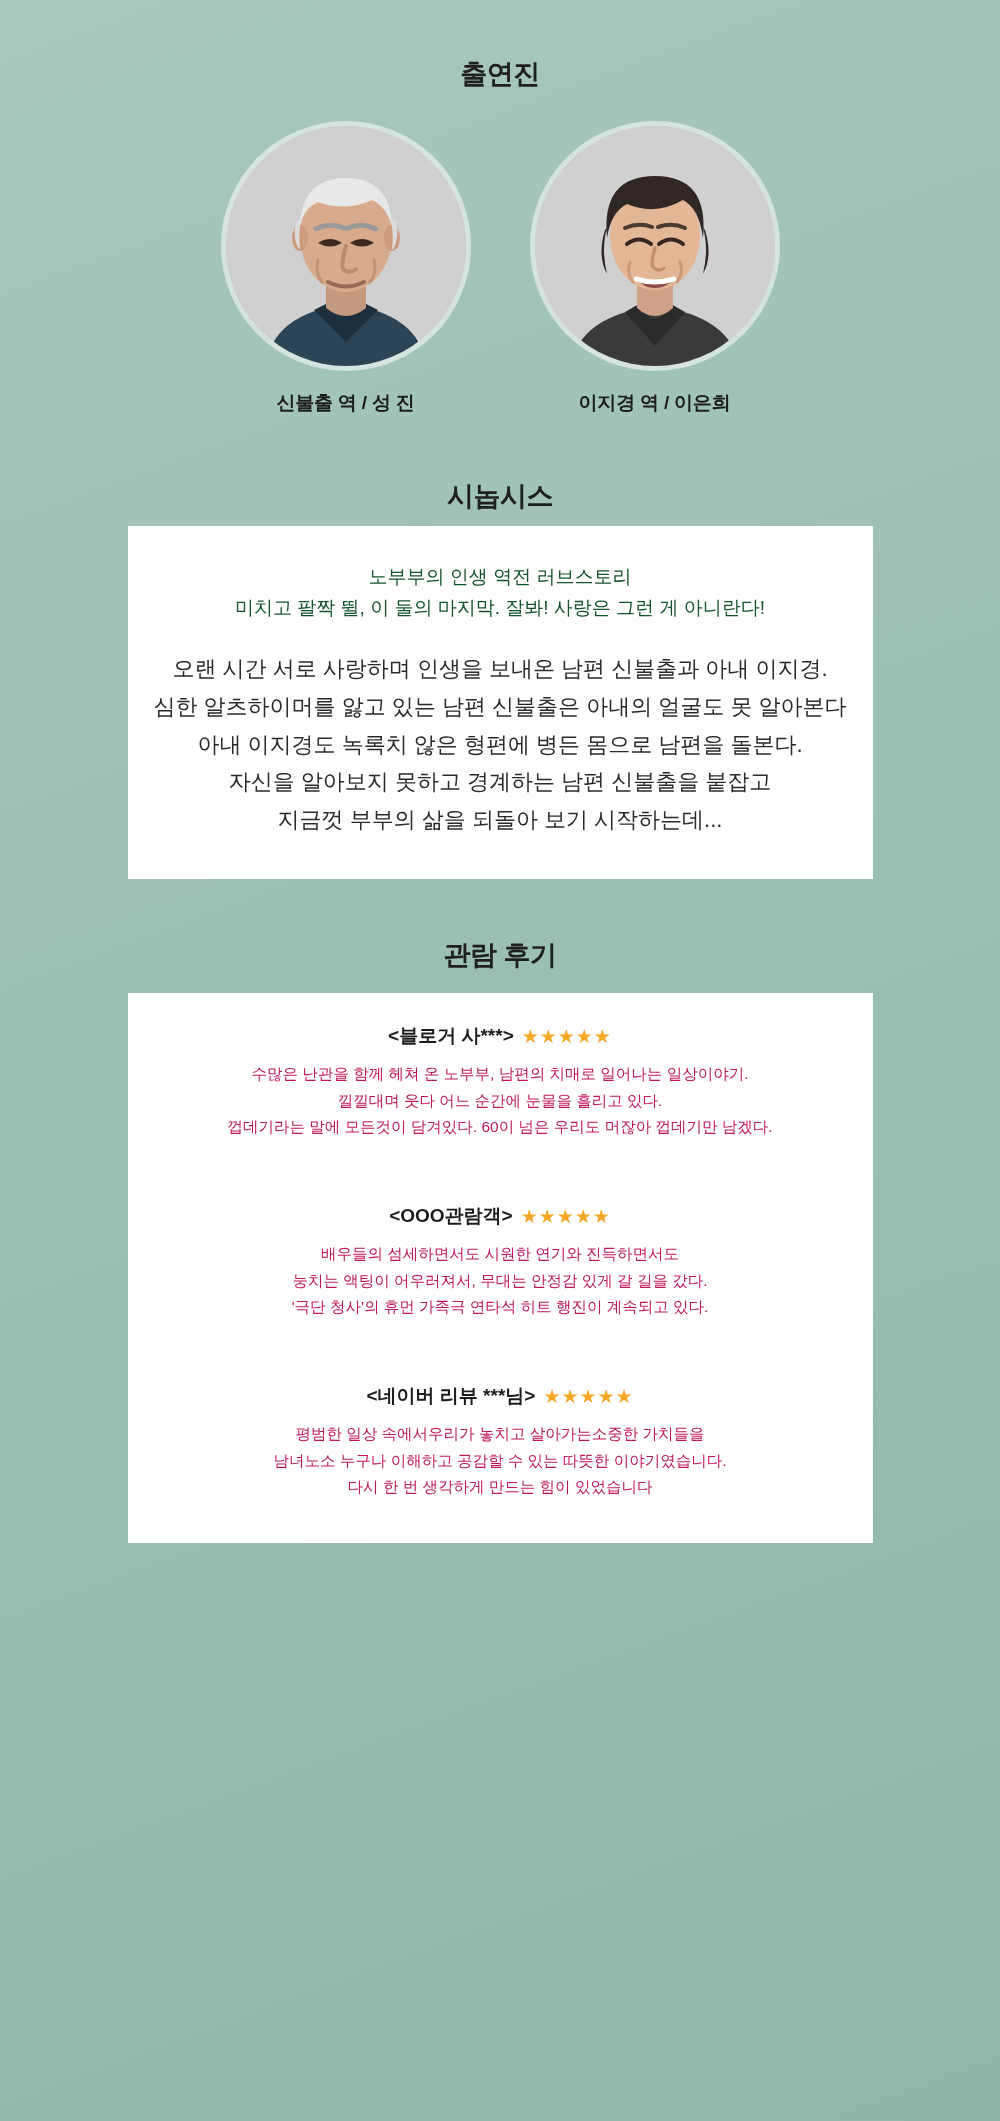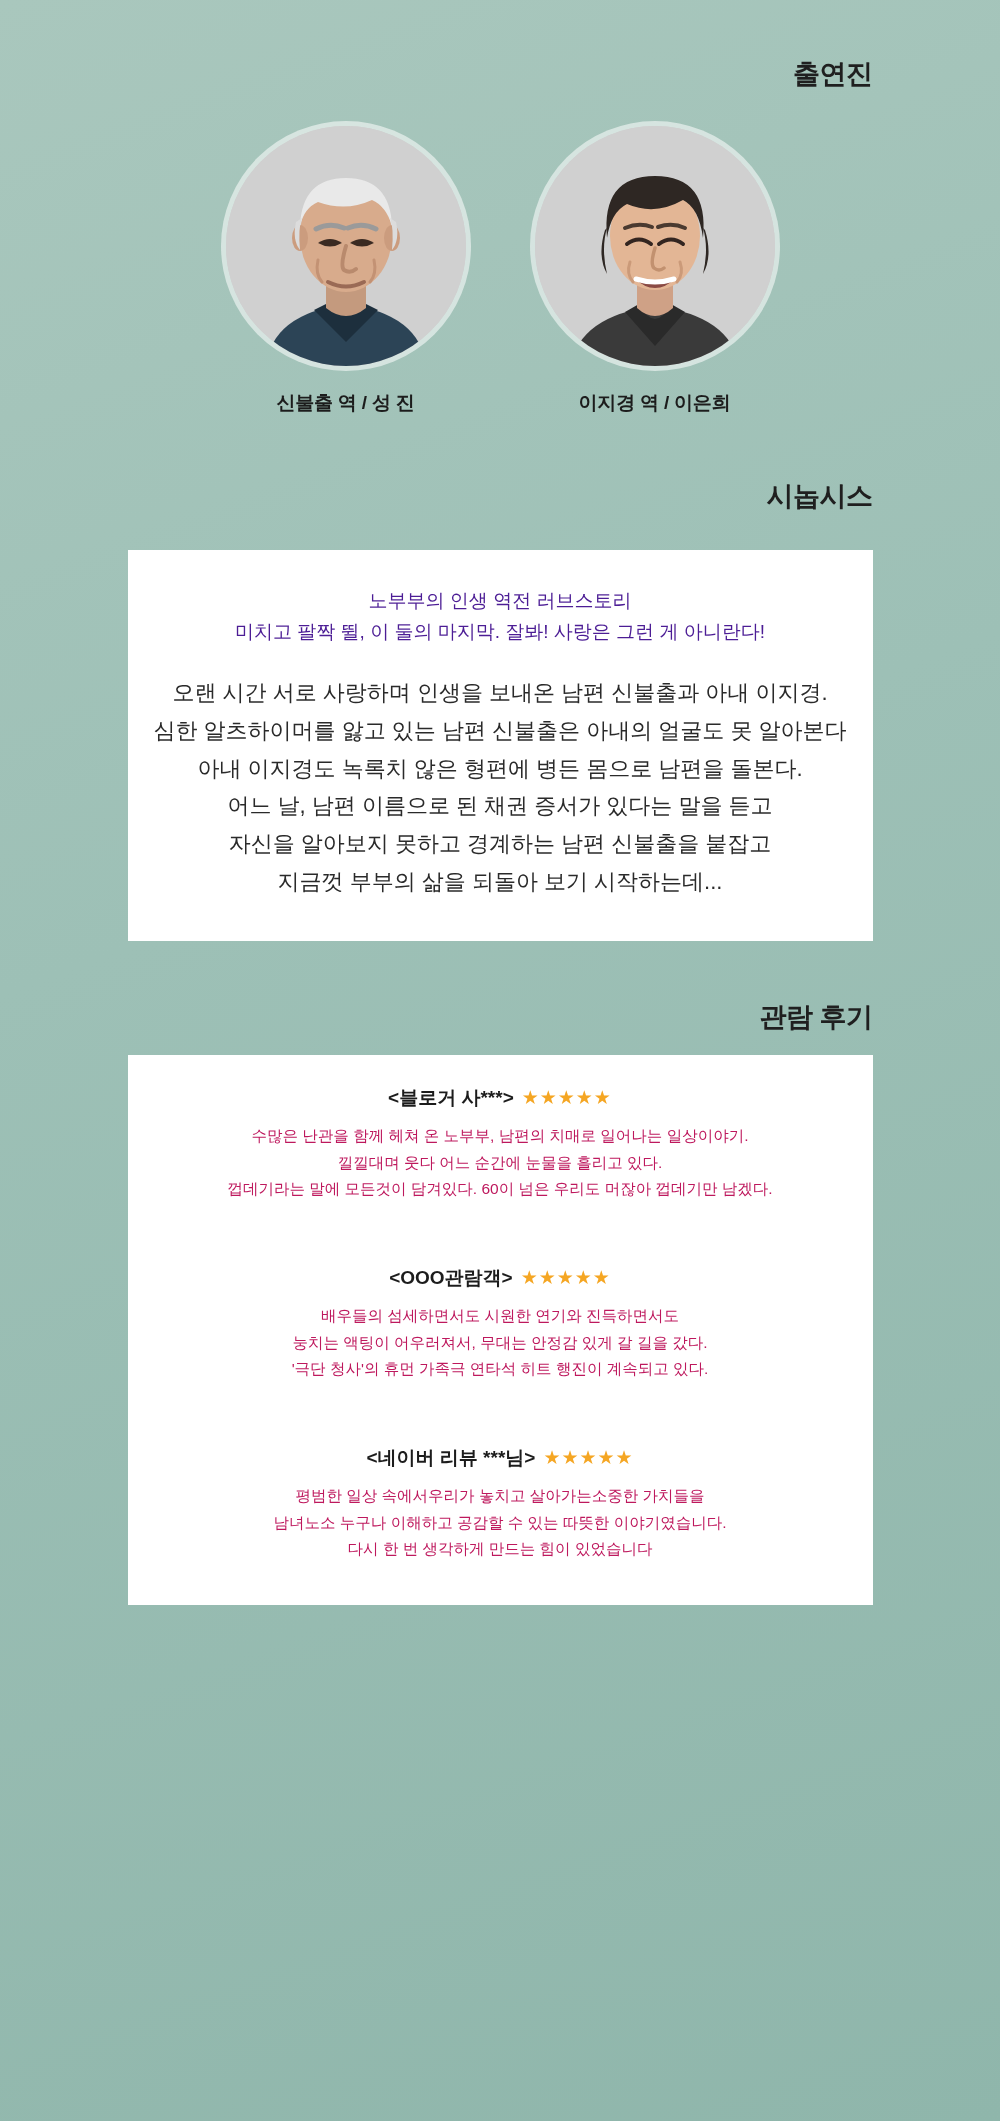--- a/index.html
+++ b/index.html
@@ -14,21 +14,21 @@
     font-family: "Liberation Sans", "DejaVu Sans", sans-serif;
     color: #2b2b2b;
     -webkit-font-smoothing: antialiased;
   }
   .page {
     width: 745px;
     margin: 0 auto;
     padding-top: 34px;
   }
   .section-title {
-    text-align: right;
+    text-align: center;
     font-size: 27px;
     font-weight: bold;
     color: #1f1f1f;
     letter-spacing: -0.5px;
   }
   
   .cast-title { margin-bottom: 34px; }
   .cast-row {
     display: flex;
     justify-content: center;
@@ -50,31 +50,31 @@
   }
   .avatar svg { display: block; width: 100%; height: 100%; }
   .cast-name {
     margin-top: 24px;
     font-size: 19px;
     font-weight: bold;
     color: #1c1c1c;
     letter-spacing: -0.2px;
   }
   
-  .synopsis-title { margin-top: 62px; margin-bottom: 36px; }
+  .synopsis-title { margin-top: 62px; margin-bottom: 12px; }
   .panel {
     background: #ffffff;
     padding: 34px 18px 36px;
   }
   .synopsis-panel { padding: 36px 14px 40px; }
   .syn-lead {
     text-align: center;
     font-size: 19px;
     line-height: 1.62;
-    color: #4c1d95;
+    color: #14532d;
     font-weight: 500;
   }
   .syn-body {
     margin-top: 26px;
     text-align: center;
     font-size: 22px;
     line-height: 1.72;
     color: #2a2a2a;
   }
   .syn-body div { white-space: nowrap; }
@@ -193,21 +193,20 @@
 
   <div class="panel synopsis-panel">
     <div class="syn-lead">
       <div>노부부의 인생 역전 러브스토리</div>
       <div>미치고 팔짝 뛸, 이 둘의 마지막. 잘봐! 사랑은 그런 게 아니란다!</div>
     </div>
     <div class="syn-body">
       <div>오랜 시간 서로 사랑하며 인생을 보내온 남편 신불출과 아내 이지경.</div>
       <div>심한 알츠하이머를 앓고 있는 남편 신불출은 아내의 얼굴도 못 알아본다</div>
       <div>아내 이지경도 녹록치 않은 형편에 병든 몸으로 남편을 돌본다.</div>
-      <div>어느 날, 남편 이름으로 된 채권 증서가 있다는 말을 듣고</div>
       <div>자신을 알아보지 못하고 경계하는 남편 신불출을 붙잡고</div>
       <div>지금껏 부부의 삶을 되돌아 보기 시작하는데...</div>
     </div>
   </div>
 
   <h2 class="section-title review-title">관람 후기</h2>
 
   <div class="panel reviews-panel">
 
     <div class="review">

